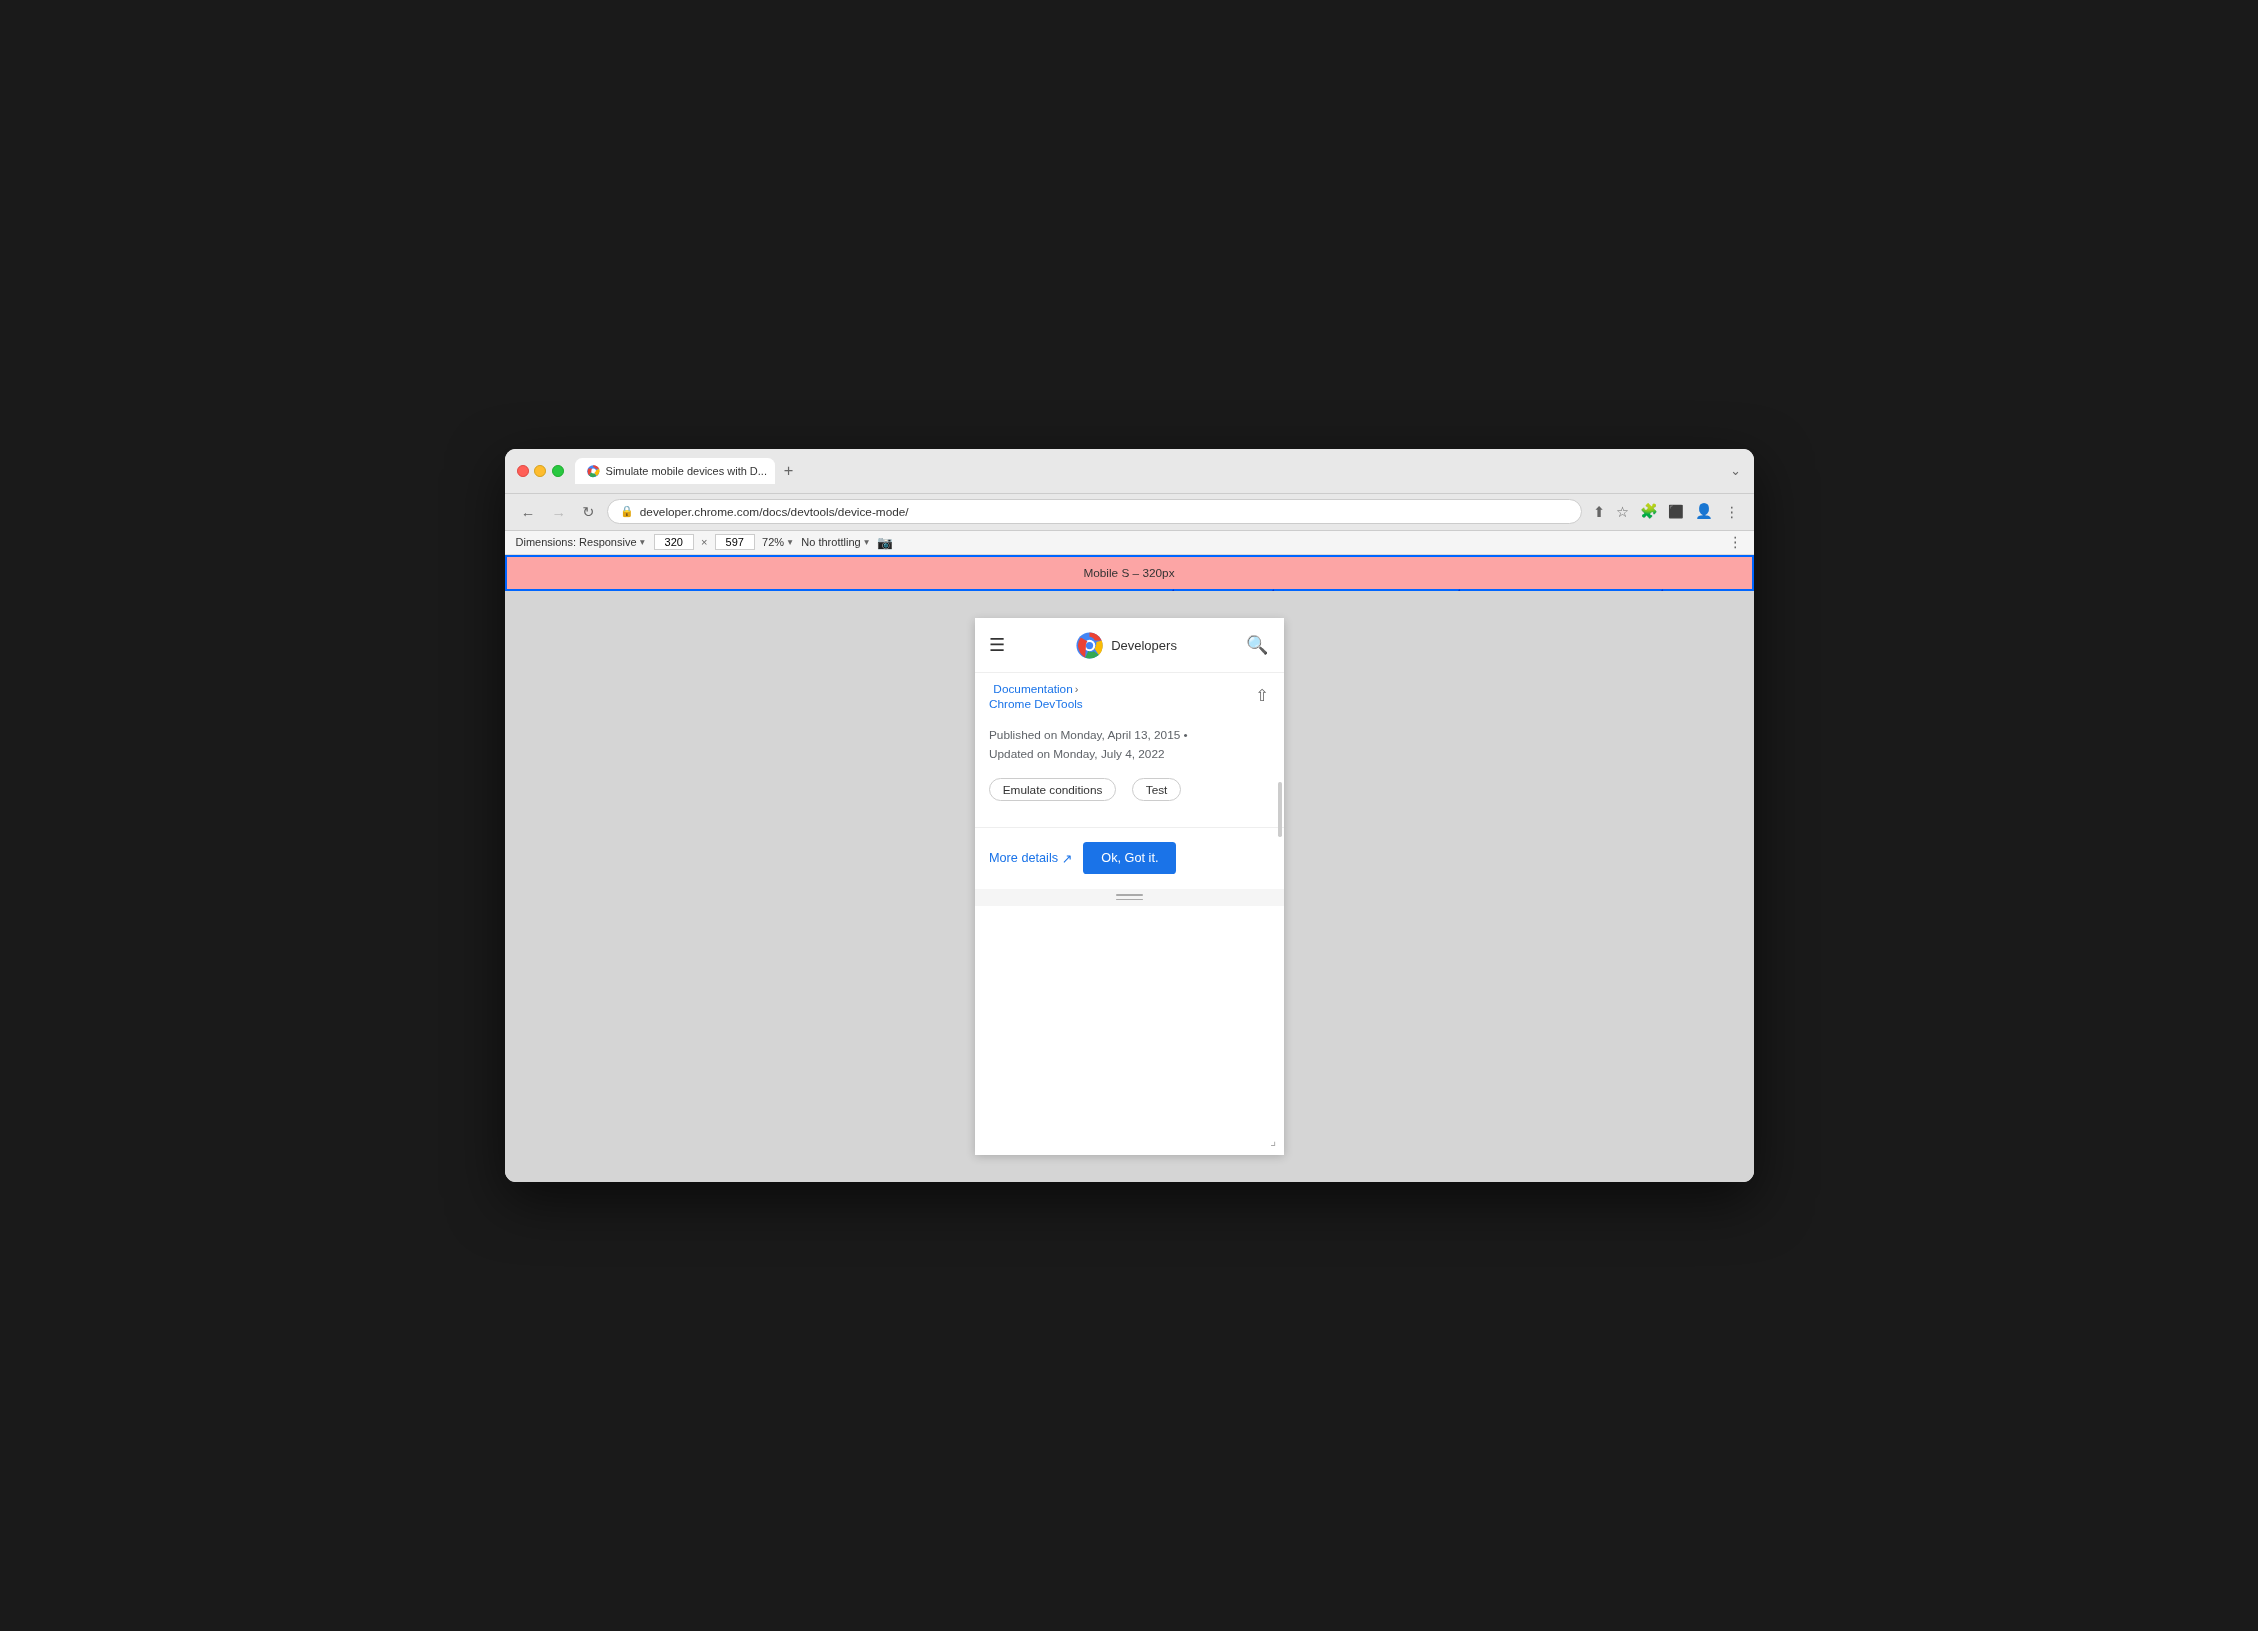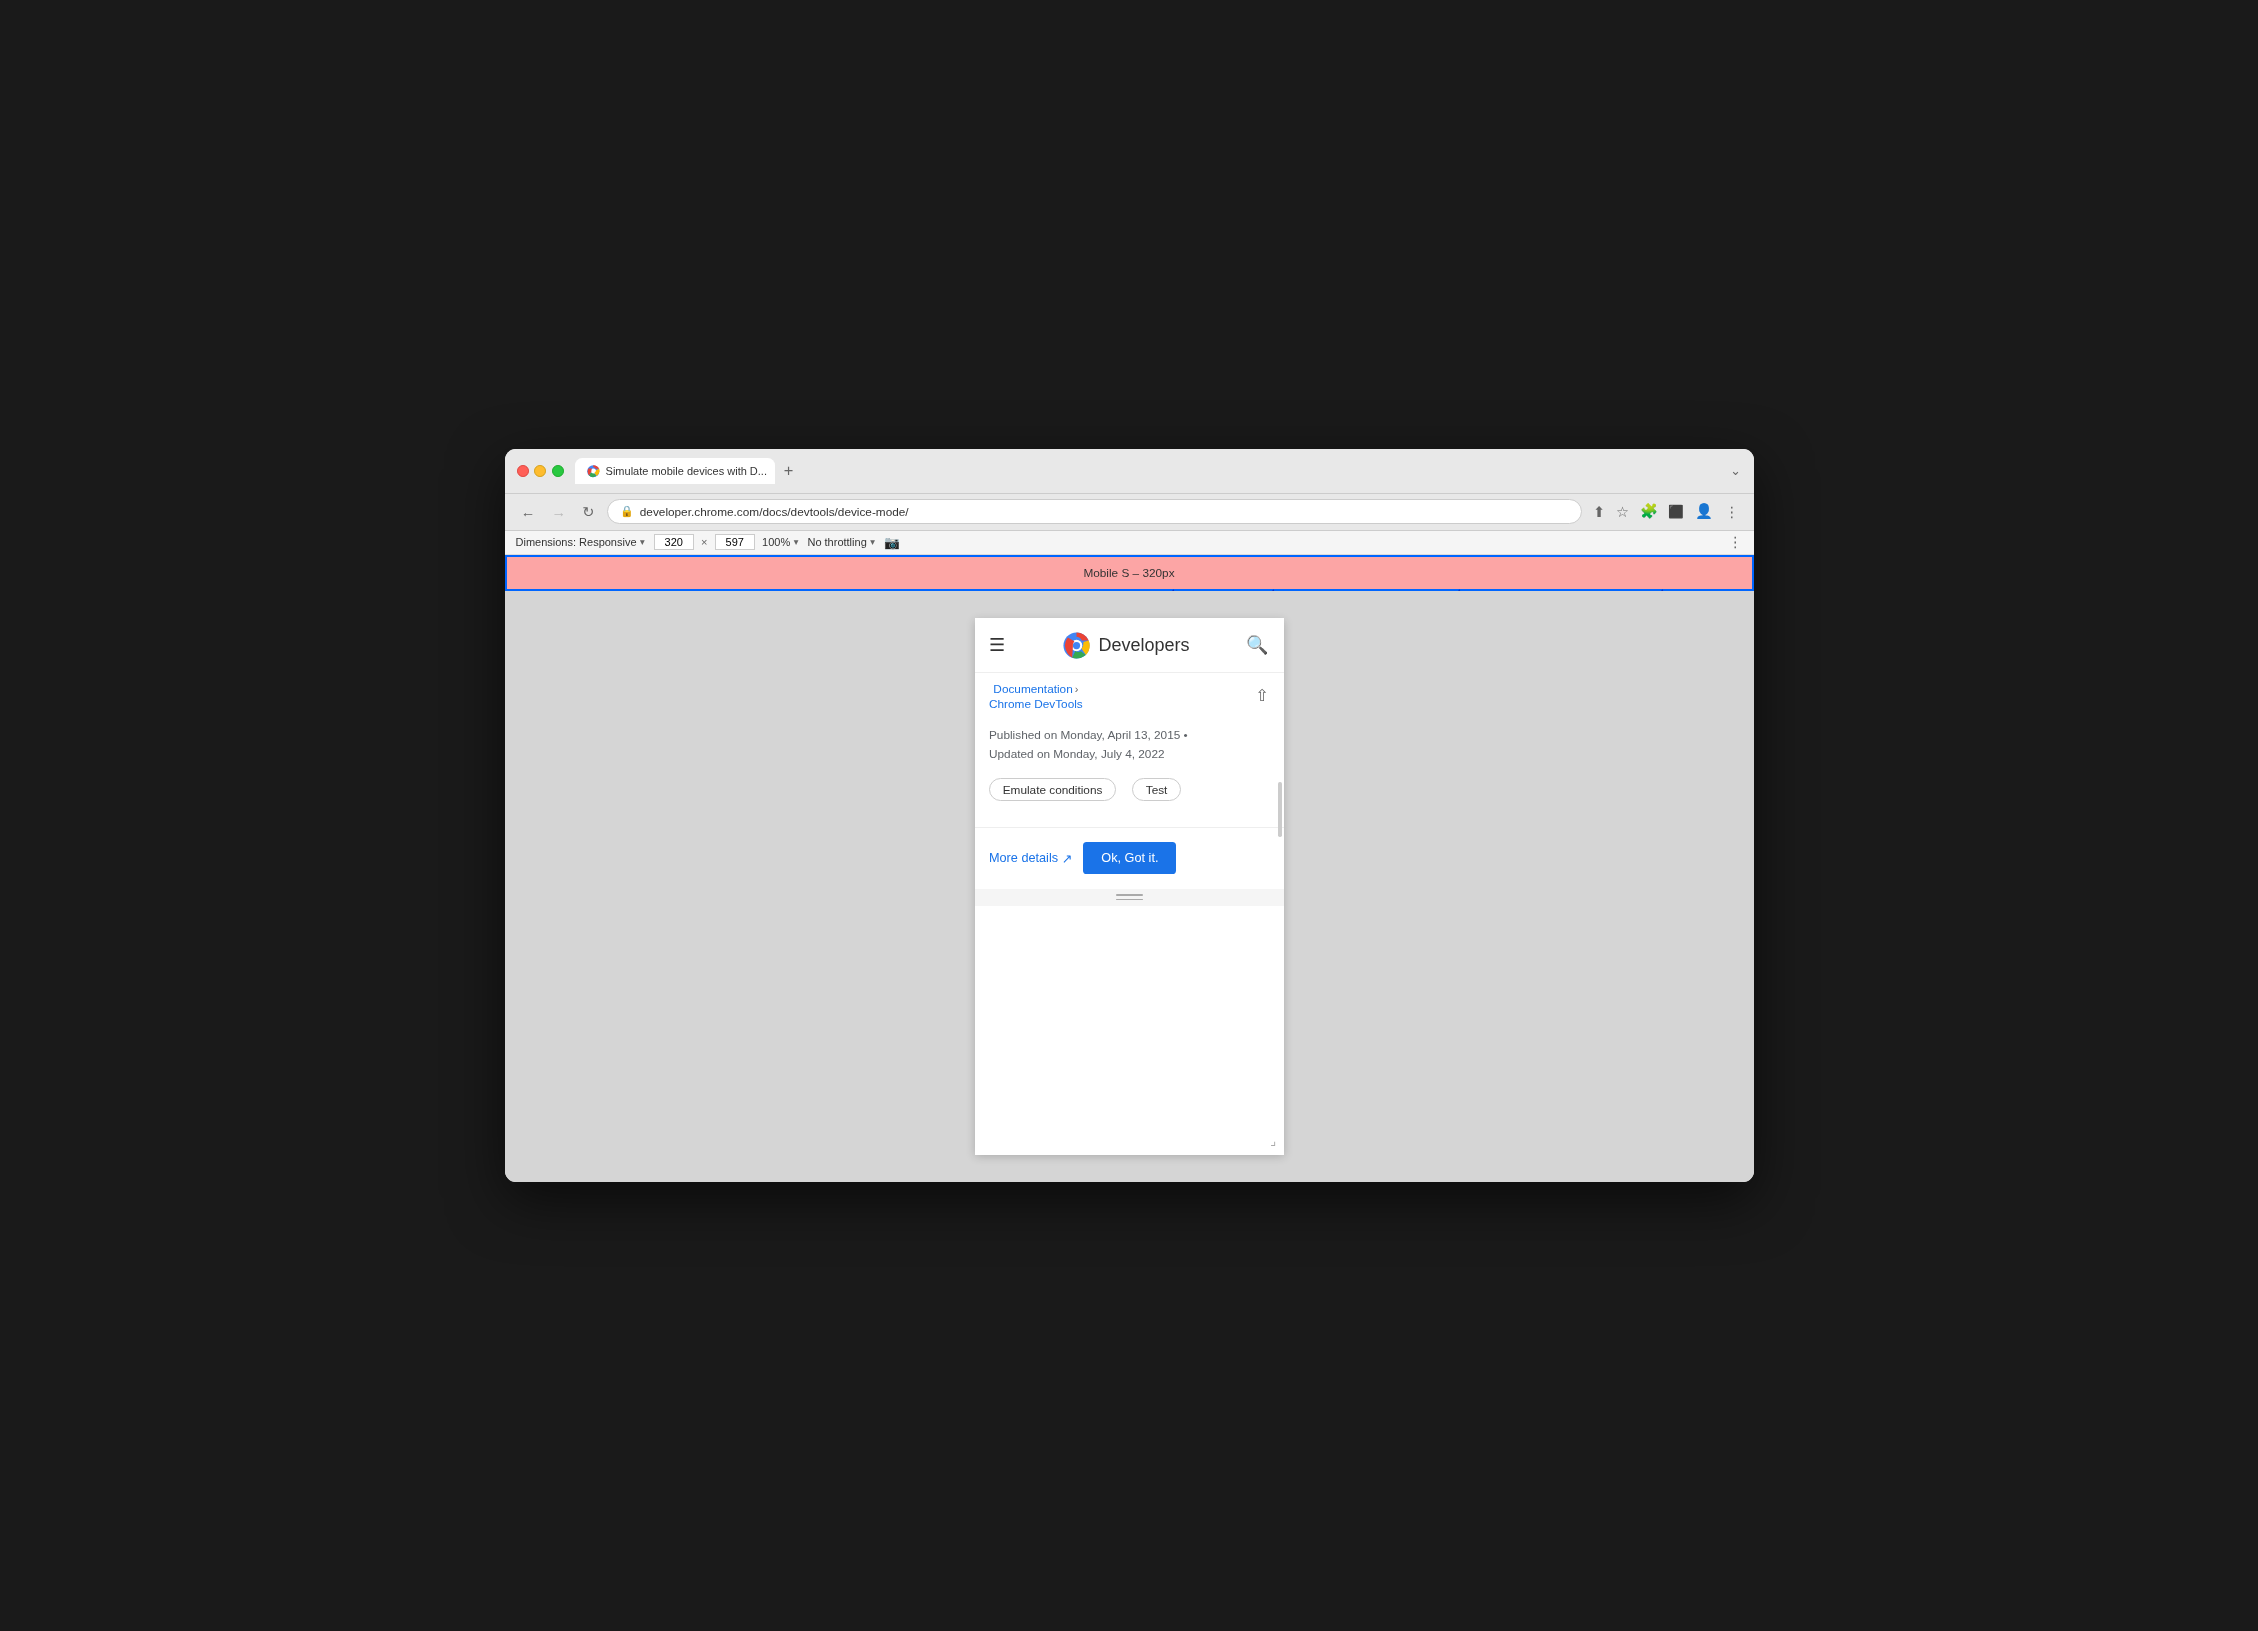--- a/index.html
+++ b/index.html
@@ -239,21 +239,21 @@
     .site-header {
       display: flex;
       align-items: center;
       justify-content: space-between;
       padding: 12.7px 14.5px;
       border-bottom: 0.9px solid #eee;
     }
 
     .site-nav-icon { font-size: 18px; color: #333; cursor: pointer; }
     .site-logo { display: flex; align-items: center; gap: 7.3px; }
-    .site-logo-text { font-size: 18px; color: #333; font-weight: 400; }
+    .site-logo-text { font-size: 13px; color: #333; font-weight: 400; }
     .site-search { font-size: 18px; color: #333; cursor: pointer; }
 
     
     .chrome-logo {
       width: 29px;
       height: 29px;
     }
 
     .breadcrumb {
       padding: 11px 14.5px 3.6px;
@@ -439,21 +439,21 @@
     <div class="dim-dropdown">
       <span>Dimensions: Responsive</span>
       <span class="dim-arrow">▼</span>
     </div>
 
     <input class="dim-input" value="320" style="">
     <span class="dim-x">×</span>
     <input class="dim-input" value="597" style="">
 
     <div class="zoom-dropdown">
-      <span>100%</span>
+      <span>72%</span>
       <span class="dim-arrow">▼</span>
     </div>
 
     <div class="throttle-dropdown">
       <span>No throttling</span>
       <span class="dim-arrow">▼</span>
     </div>
 
     <span class="dt-icon">📷</span>
     <span class="dt-more">⋮</span>

